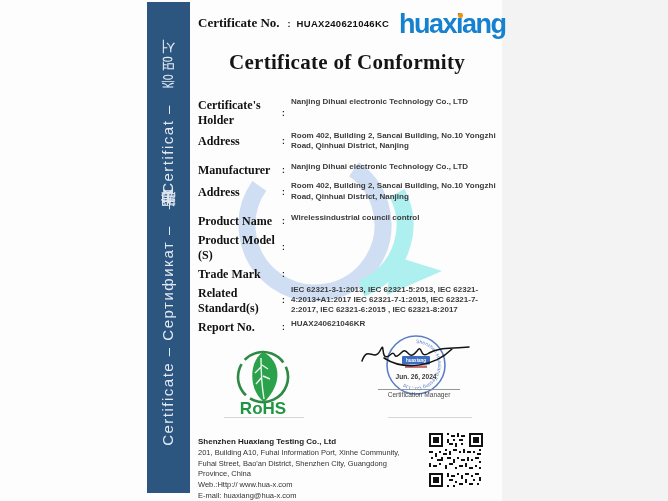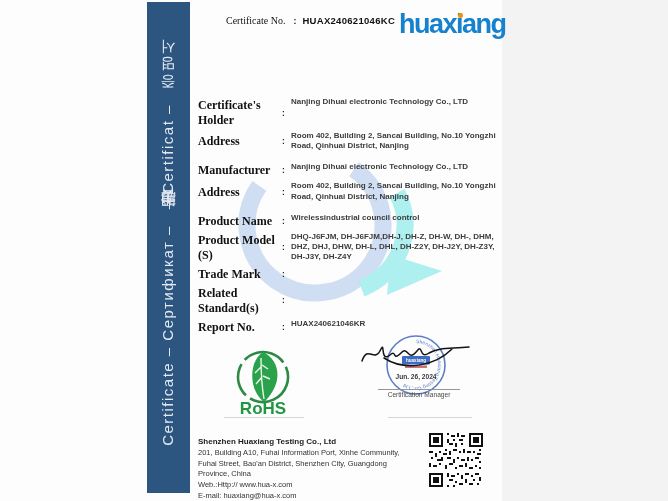--- a/index.html
+++ b/index.html
@@ -8,21 +8,21 @@
   .page { position:absolute; left:0; top:0; width:502px; height:501px; background:#fdfdfd; }
 
   
   .sidebar { position:absolute; left:147px; top:2px; width:43px; height:491px; background:#2c5680;
              display:flex; align-items:center; justify-content:center; z-index:3; }
   .sidebar .vtext { writing-mode:vertical-rl; transform:rotate(180deg); color:#e3e9f1;
              font-size:15px; letter-spacing:1.5px; white-space:nowrap; font-weight:500; }
 
   
   .cert-no { position:absolute; left:198px; top:15px; z-index:2; display:flex; align-items:baseline; }
-  .cert-no .lab { font-family:"Liberation Serif",serif; font-weight:normal; font-size:10px; color:#111;margin-left:28px; }
+  .cert-no .lab { font-family:"Liberation Serif",serif; font-weight:bold; font-size:13px; color:#111; }
   .cert-no .sep { font-weight:bold; font-size:9px; margin:0 6px 0 8px; color:#111; }
   .cert-no .val { font-size:9.5px; font-weight:bold; color:#111; letter-spacing:.3px; }
 
   .logo { position:absolute; left:399px; top:9px; z-index:2; font-size:27px; font-weight:bold;
           color:#1581cf; letter-spacing:-1.5px; font-family:"Liberation Sans",sans-serif; }
   .logo .idot { position:absolute; left:59px; top:4px; width:4.5px; height:4.5px; border-radius:50%;
           background:#f0930f; }
 
   .title { position:absolute; left:196px; top:50px; width:302px; text-align:center; z-index:2;
            font-family:"Liberation Serif",serif; font-weight:bold; font-size:21px; color:#151515;
@@ -77,20 +77,21 @@
     <span class="lab">Certificate No.</span>
     <span class="sep">:</span>
     <span class="val">HUAX240621046KC</span>
   </div>
 
   <div class="logo">
     <span>huaxiang</span>
     <span class="idot"></span>
   </div>
 
+  <div class="title">Certificate of Conformity</div>
 
   <div class="fields">
     <div class="frow">
       <span class="flabel">Certificate's Holder</span>
       <span class="fcolon">:</span>
       <span class="fvalue">Nanjing Dihuai electronic Technology Co., LTD</span>
     </div>
     <div class="frow">
       <span class="flabel">Address</span>
       <span class="fcolon">:</span>
@@ -107,29 +108,29 @@
       <span class="fvalue">Room 402, Building 2, Sancai Building, No.10 Yongzhi Road, Qinhuai District, Nanjing</span>
     </div>
     <div class="frow gap">
       <span class="flabel">Product Name</span>
       <span class="fcolon">:</span>
       <span class="fvalue">Wirelessindustrial council control</span>
     </div>
     <div class="frow">
       <span class="flabel">Product Model (S)</span>
       <span class="fcolon">:</span>
-      <span class="fvalue">DHQ-J6FJM, DH-J6FJM,DH-J, DH-Z, DH-W, DH-, DHM, DHZ, DHJ, DHW, DH-L, DHL, DH-Z2Y, DH-J2Y, DH-Z3Y, DH-J3Y, DH-Z4Y</span>
     </div>
     <div class="frow">
       <span class="flabel">Trade Mark</span>
       <span class="fcolon">:</span>
     </div>
     <div class="frow">
       <span class="flabel">Related Standard(s)</span>
       <span class="fcolon">:</span>
+      <span class="fvalue">IEC 62321-3-1:2013, IEC 62321-5:2013, IEC 62321-4:2013+A1:2017 IEC 62321-7-1:2015, IEC 62321-7-2:2017, IEC 62321-6:2015 , IEC 62321-8:2017</span>
     </div>
     <div class="frow">
       <span class="flabel">Report No.</span>
       <span class="fcolon">:</span>
       <span class="fvalue">HUAX240621046KR</span>
     </div>
   </div>
 
 
   <svg class="rohs" width="82" height="68" viewBox="0 0 82 68">

